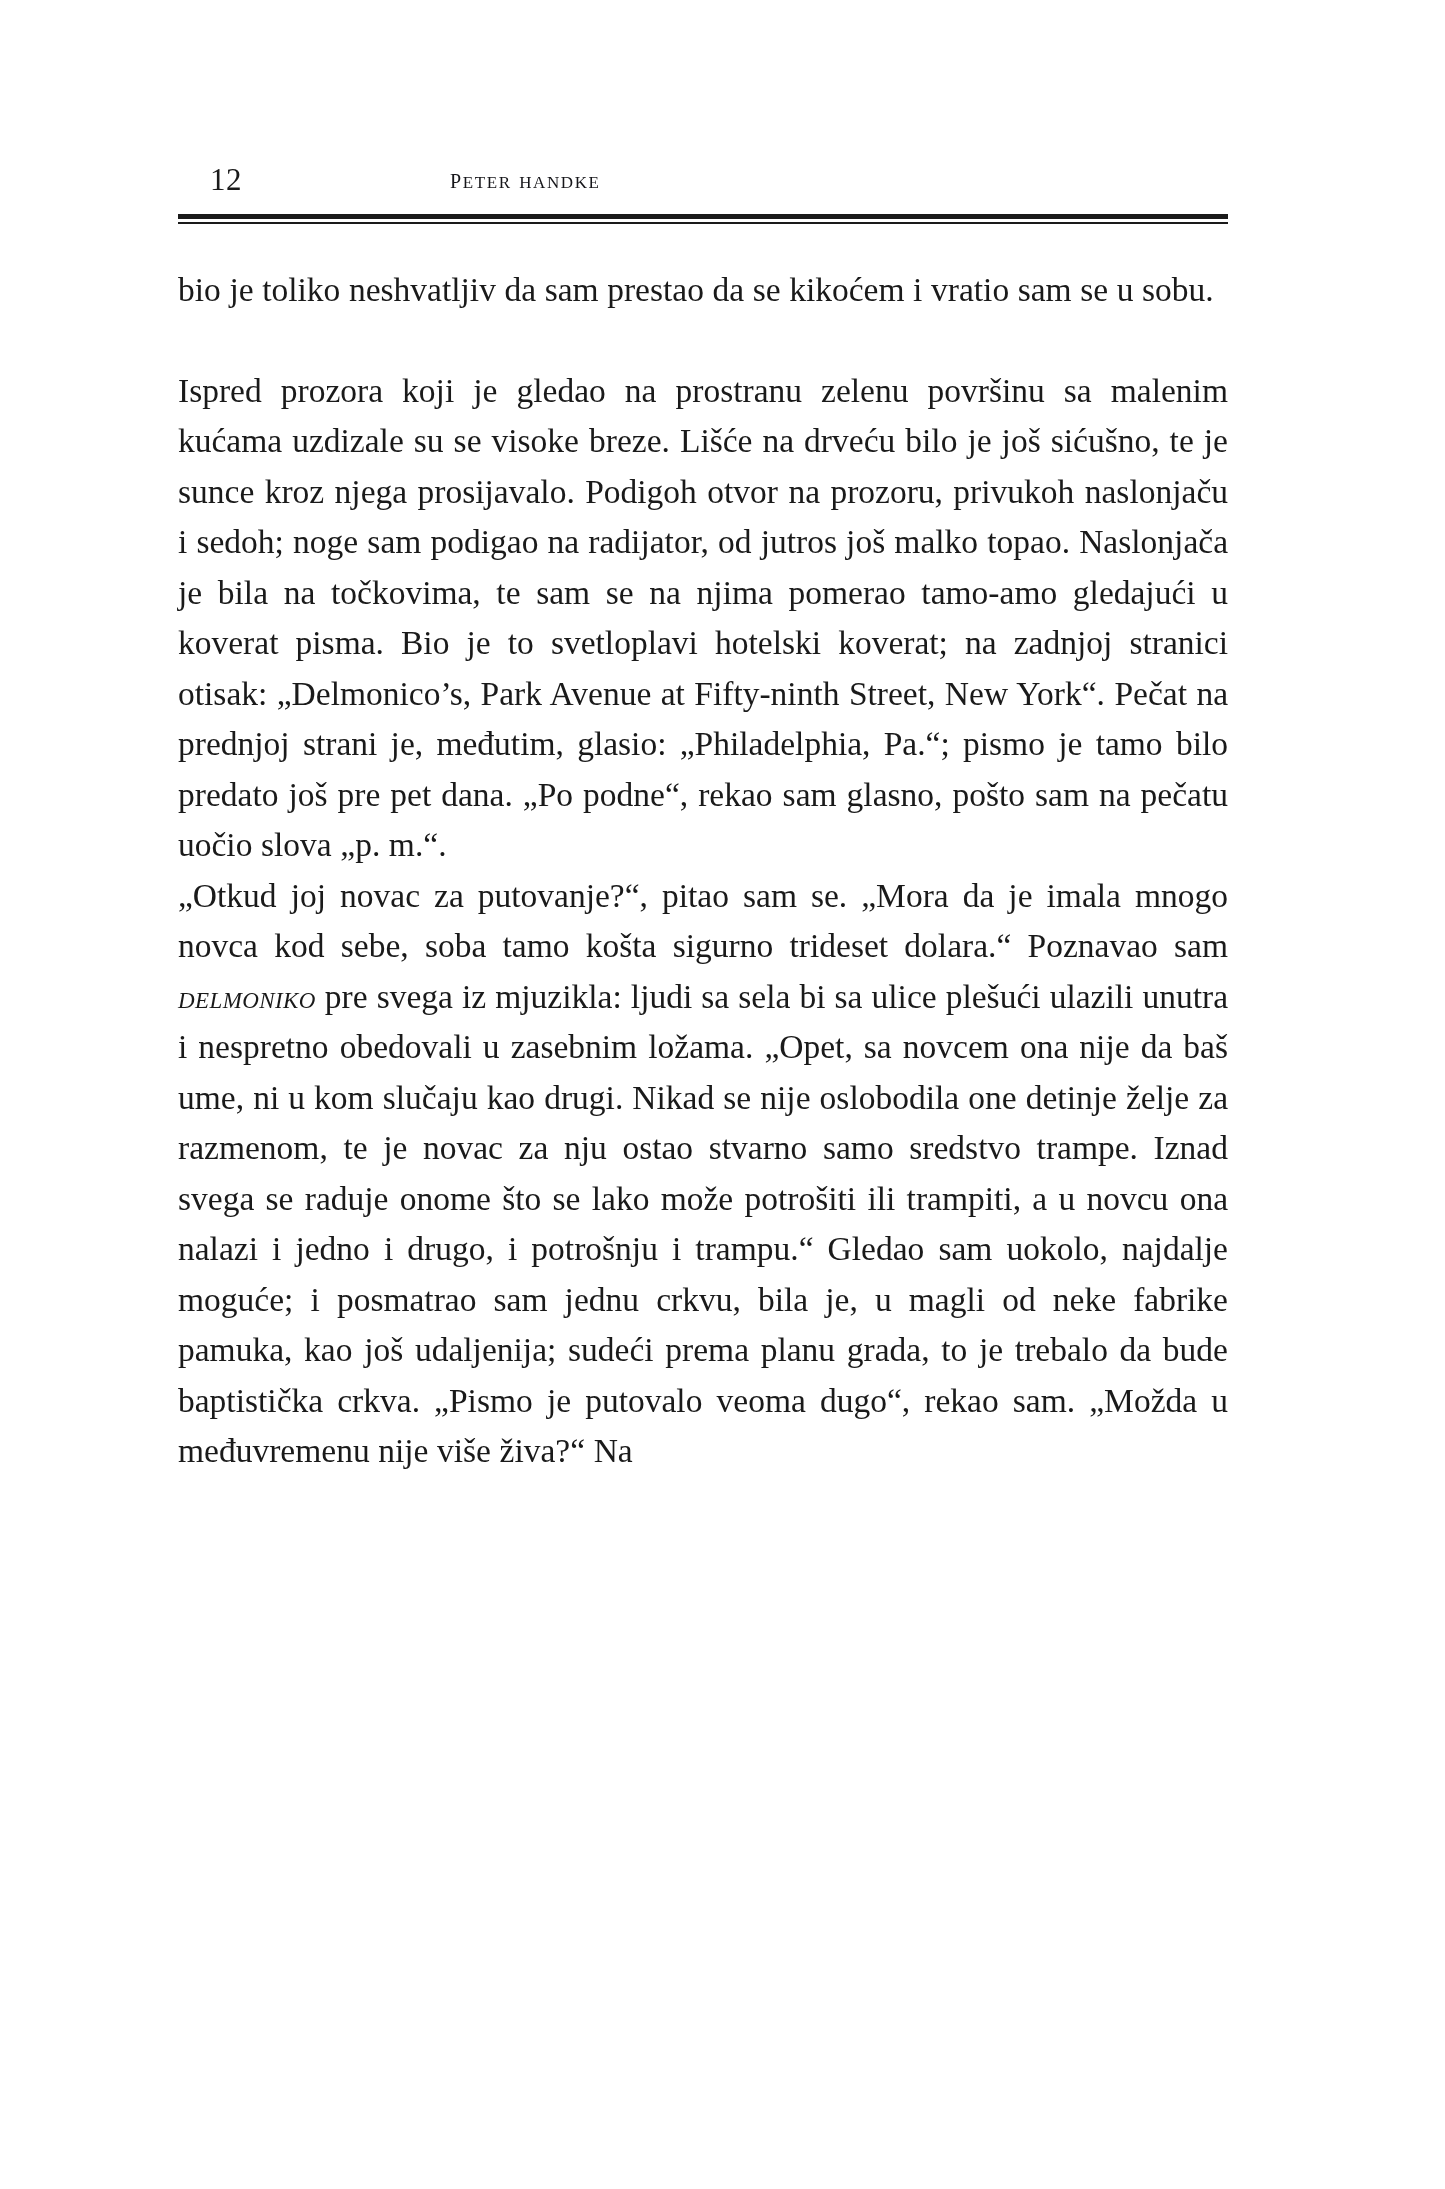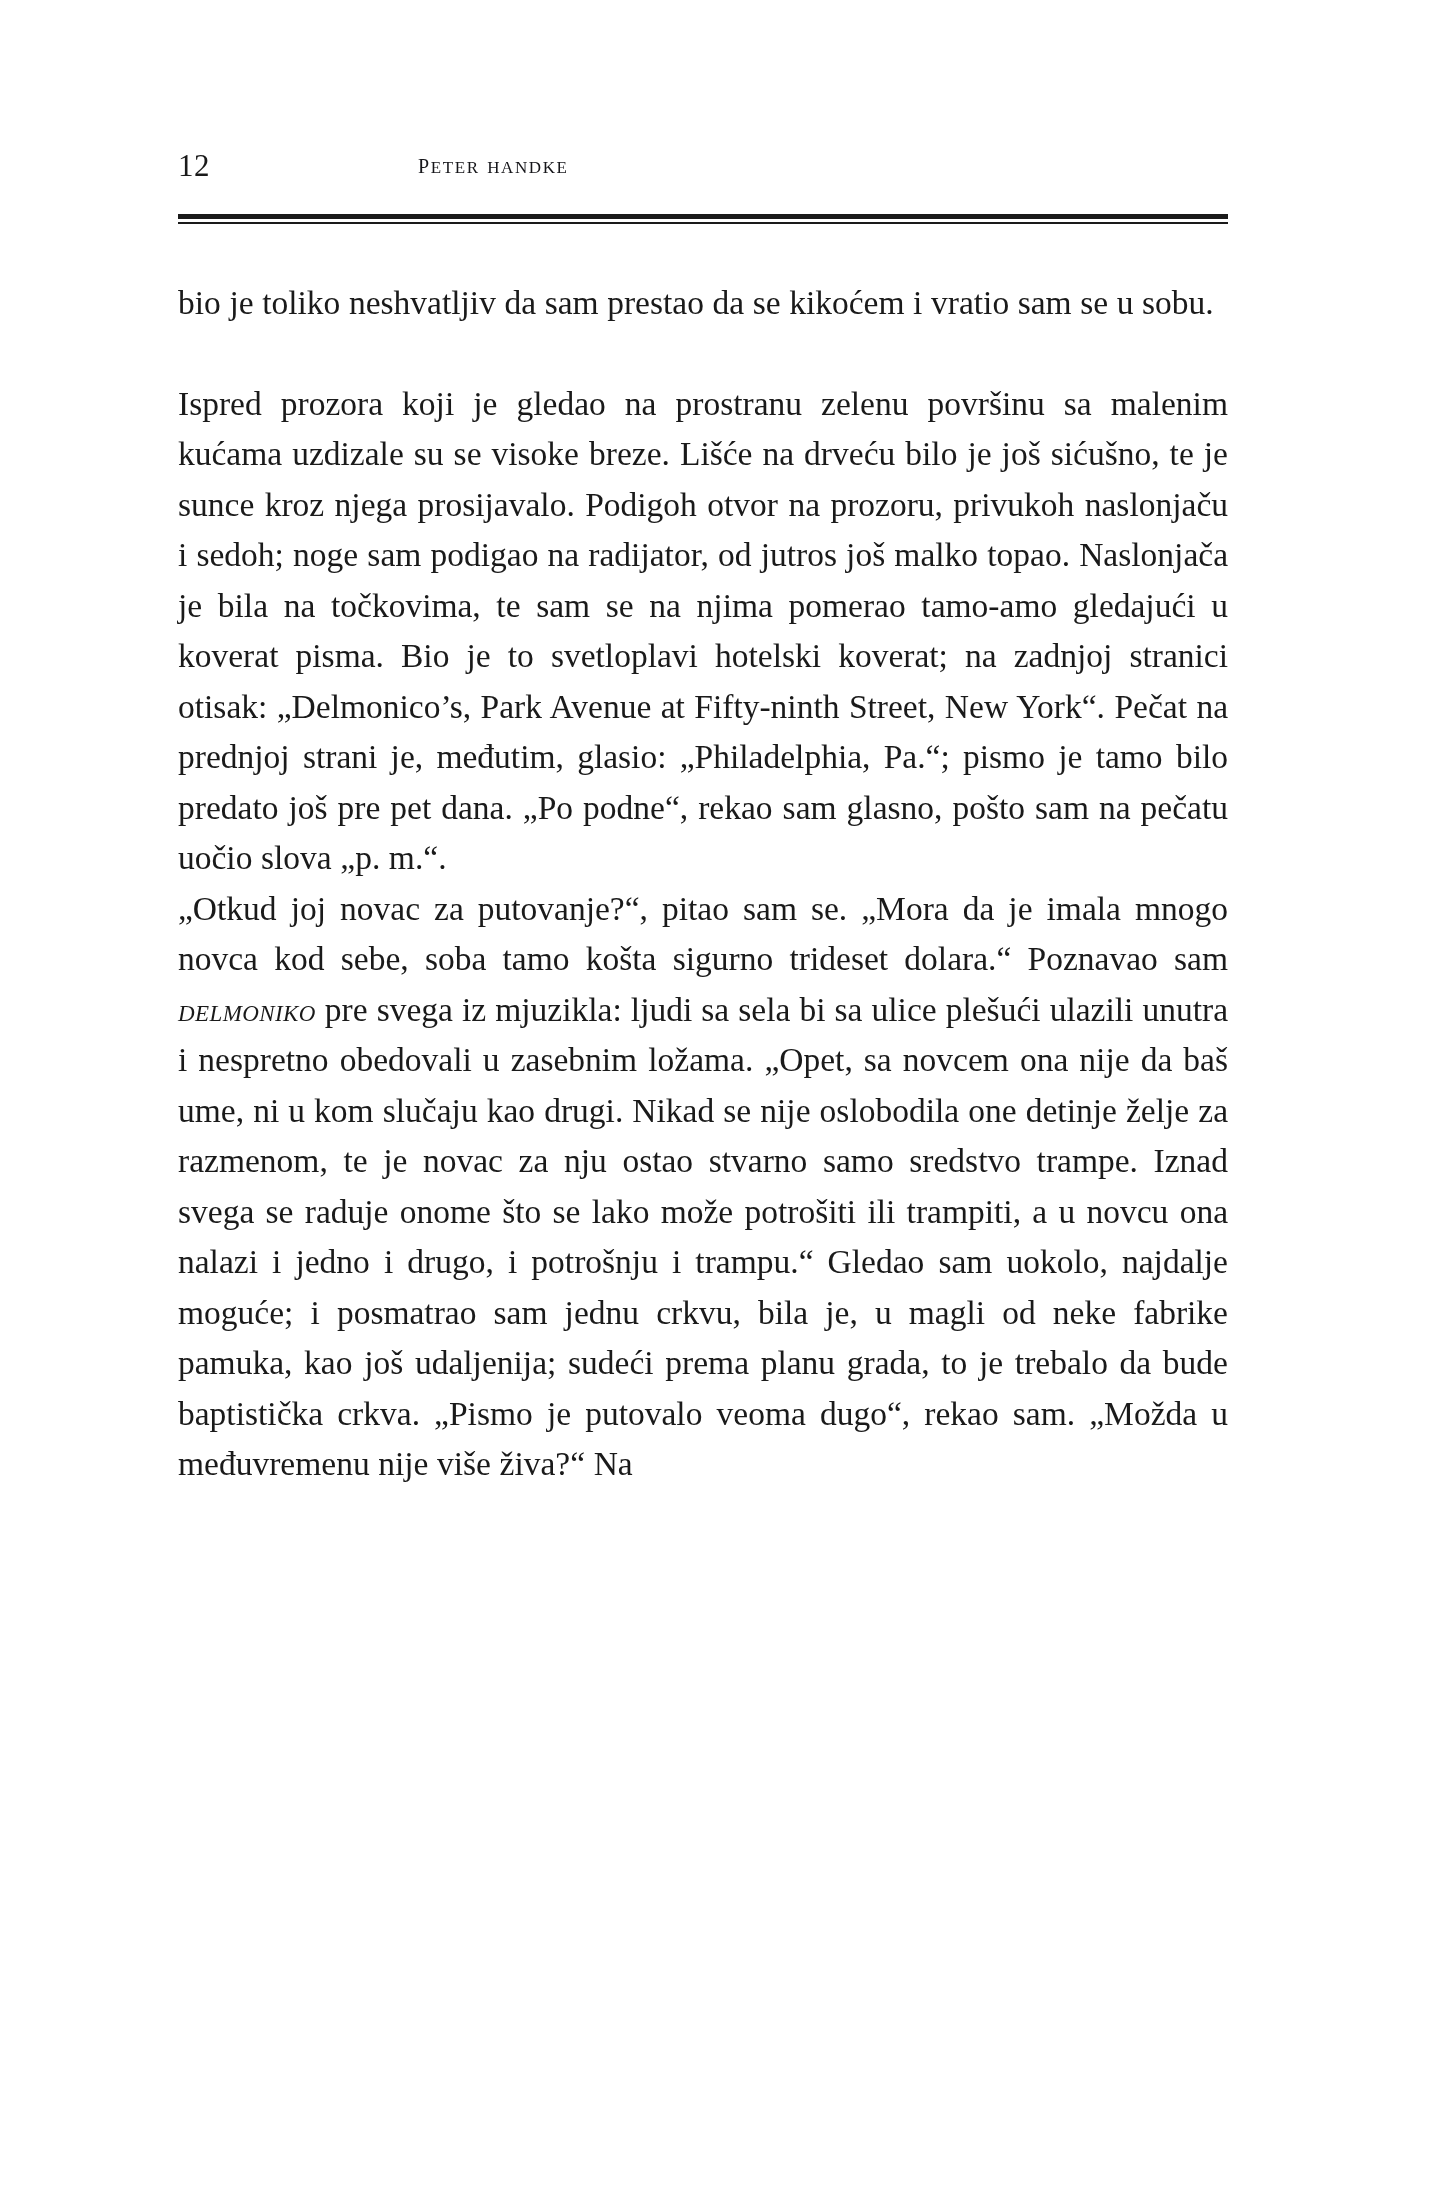--- a/index.html
+++ b/index.html
@@ -26,21 +26,22 @@
     left: 178px;
     top: 150px;
     width: 1050px;
   }
 
   
   .running-head {
     position: relative;
     height: 58px;
     display: flex;
-    align-items: flex-start;
+    align-items: center;
+    margin-left: 32px;
   }
   .folio {
     font-size: 31px;
     line-height: 1;
     letter-spacing: 0.5px;
     color: #1a1a1a;
     width: 240px;
     flex: none;
   }
   .head-title {
@@ -75,21 +76,21 @@
     width: 100%;
   }
   .rule-thin {
     height: 2px;
     background: #1a1a1a;
     width: 100%;
   }
 
   
   .body-text {
-    margin-top: 54px;
+    margin-top: 41px;
     font-size: 33.5px;
     line-height: 50.5px;
     text-align: justify;
     text-justify: inter-word;
     word-spacing: 0.2px;
     hyphens: manual;
   }
   .body-text p {
     margin: 0;
     text-indent: 0;

